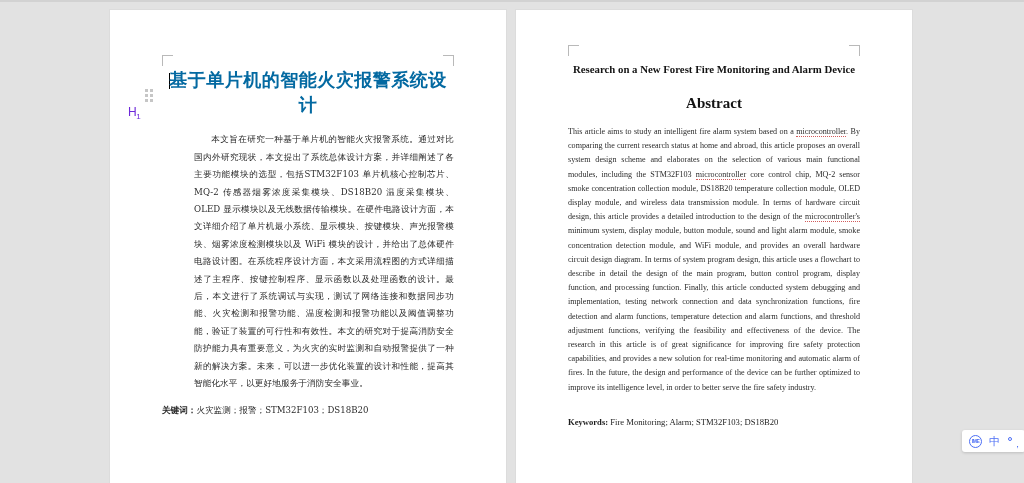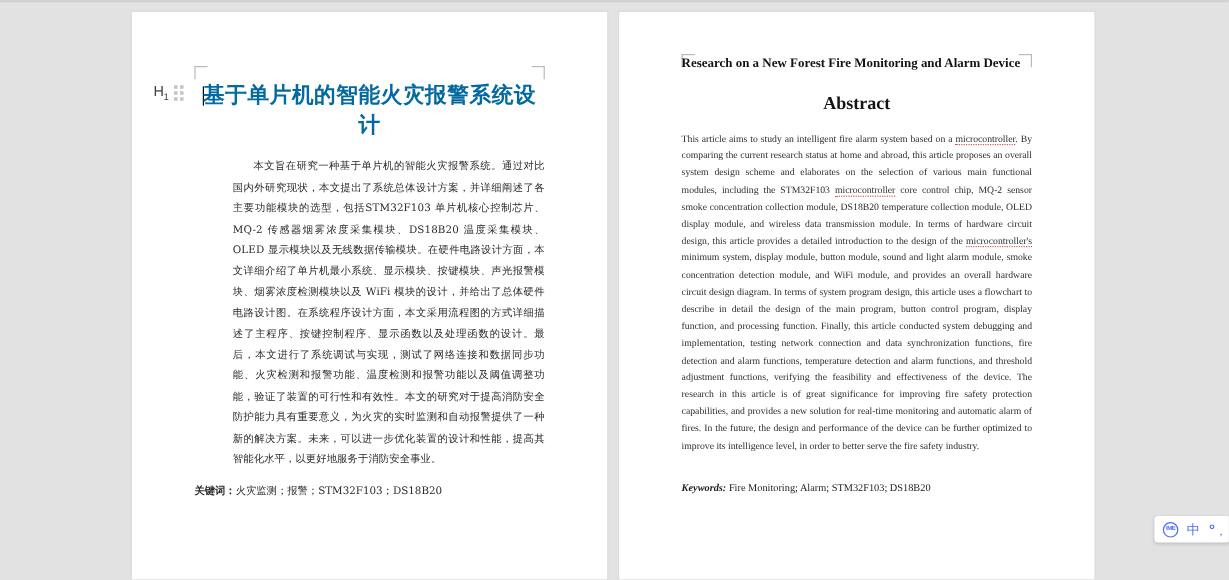--- a/index.html
+++ b/index.html
@@ -51,23 +51,24 @@
     left: 18px;
     top: 60px;
     display: flex;
     align-items: center;
     gap: 5px;
     user-select: none;
   }
   .h1-tag {
     font-family: "Liberation Sans", sans-serif;
     font-size: 12px;
-    color: #404040;
+    color: #6d28d9;
     letter-spacing: -0.5px;
     line-height: 1;
+    margin-top: 36px;
   }
   .h1-tag sub { font-size: 8px; }
   .drag-dots {
     display: grid;
     grid-template-columns: repeat(2, 3px);
     grid-template-rows: repeat(3, 3px);
     gap: 2px;
   }
   .drag-dots i {
     display: block;
@@ -125,26 +126,27 @@
     color: #2a2a2a;
   }
   .cn-keywords b {
     font-family: "DejaVu Sans", sans-serif;
     font-weight: bold;
   }
 
   
   .en-body { position: absolute; left: 52px; right: 52px; top: 35px; }
   .en-title {
-    text-align: left;
+    text-align: center;
     font-family: "Liberation Serif", serif;
     font-weight: bold;
     font-size: 10.8px;
     color: #131313;
     line-height: 17px;
+    margin-top: 16px;
   }
   .spell {
     border-bottom: 1px dotted #d15b5b;
     padding-bottom: 0px;
   }
   .en-abstract-head {
     text-align: center;
     font-family: "Liberation Serif", serif;
     font-weight: bold;
     font-size: 15px;
@@ -158,21 +160,21 @@
     line-height: 14.2px;
     color: #2b2b2b;
     text-align: justify;
   }
   .en-keywords {
     margin-top: 22px;
     font-family: "Liberation Serif", serif;
     font-size: 8.6px;
     color: #1d1d1d;
   }
-  .en-keywords b { font-weight: bold; font-style: italic; }
+  .en-keywords b { font-weight: bold; }
 
   
   .ime-bar {
     position: absolute;
     left: 962px;
     top: 430px;
     height: 22px;
     display: flex;
     align-items: center;
     gap: 7px;

